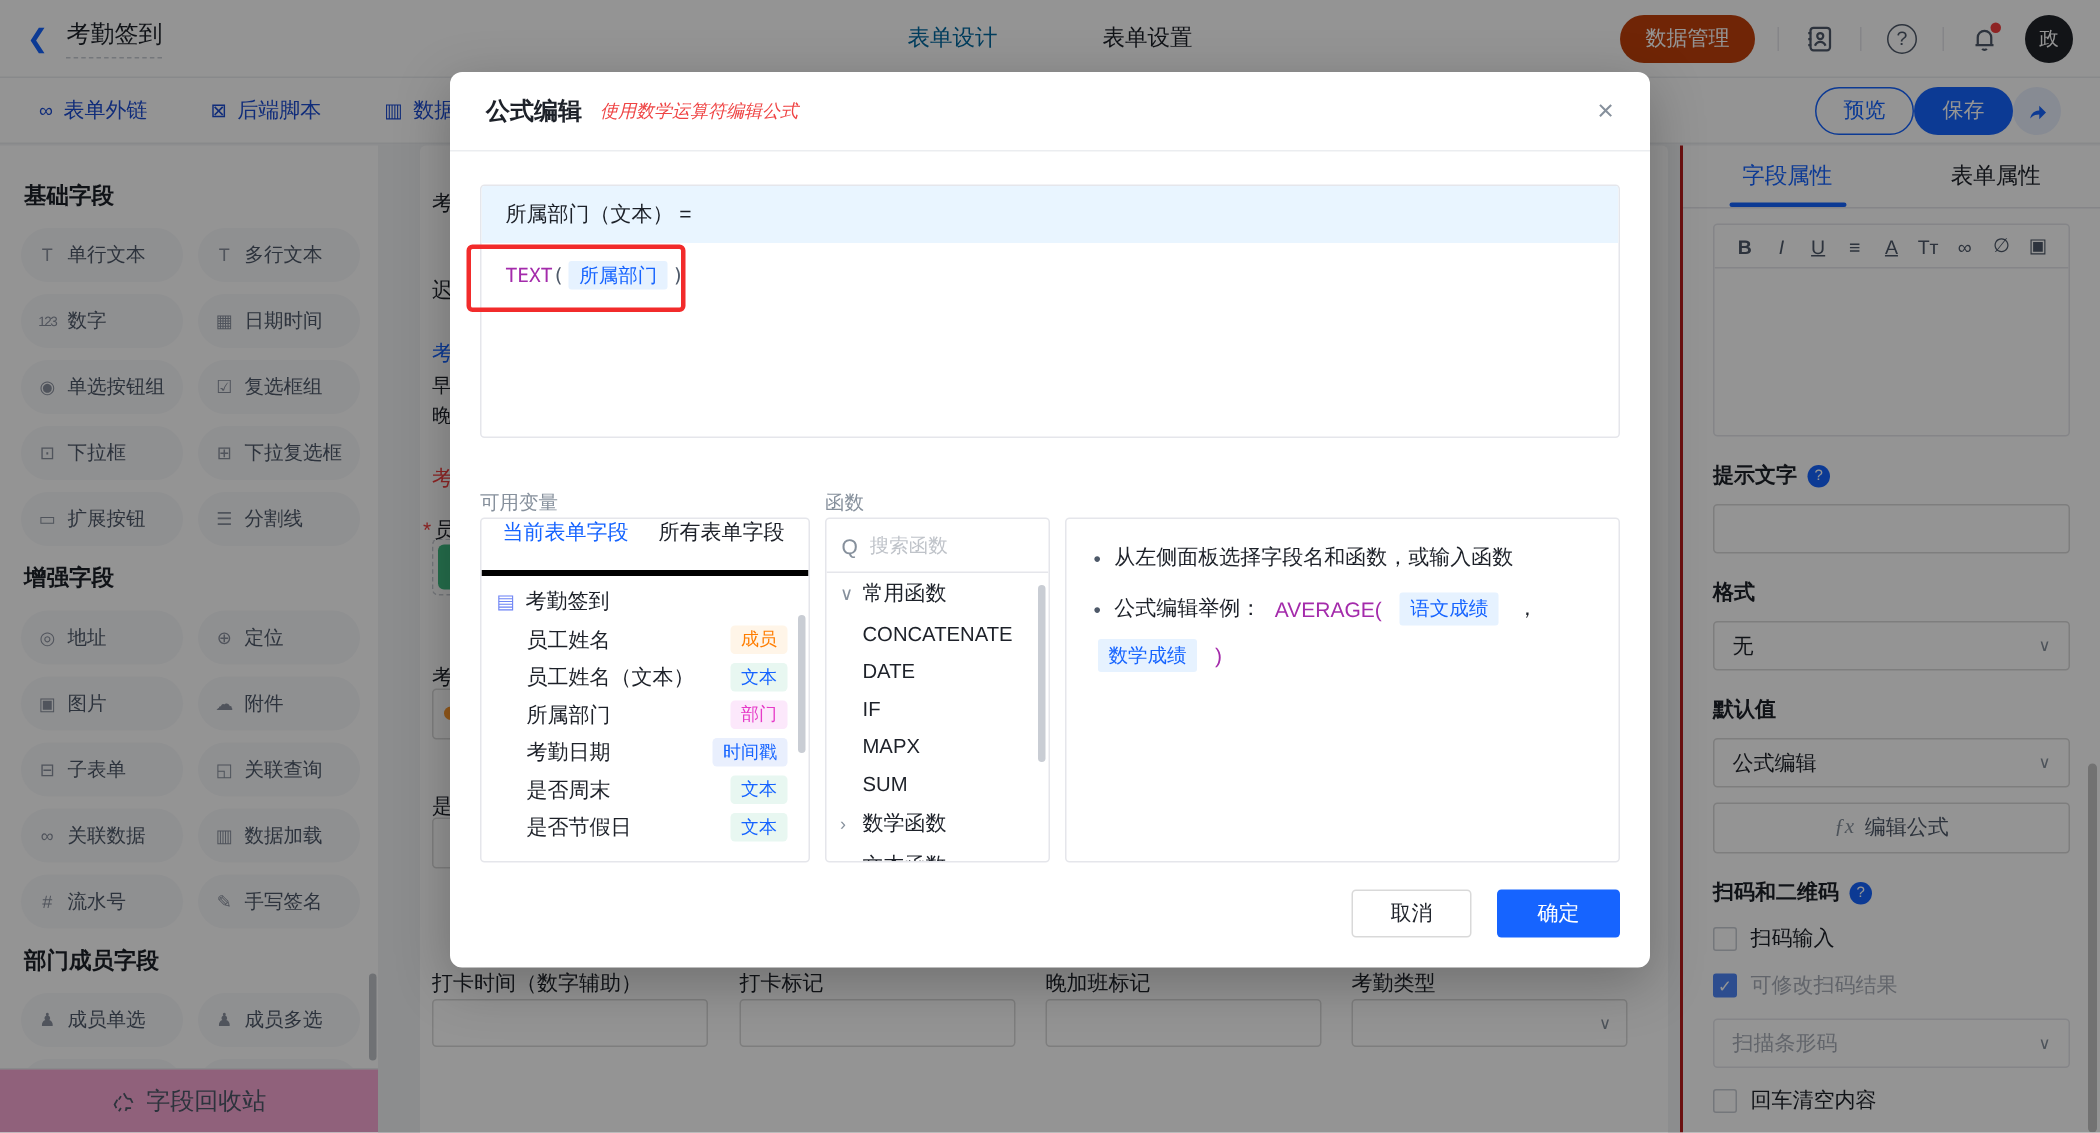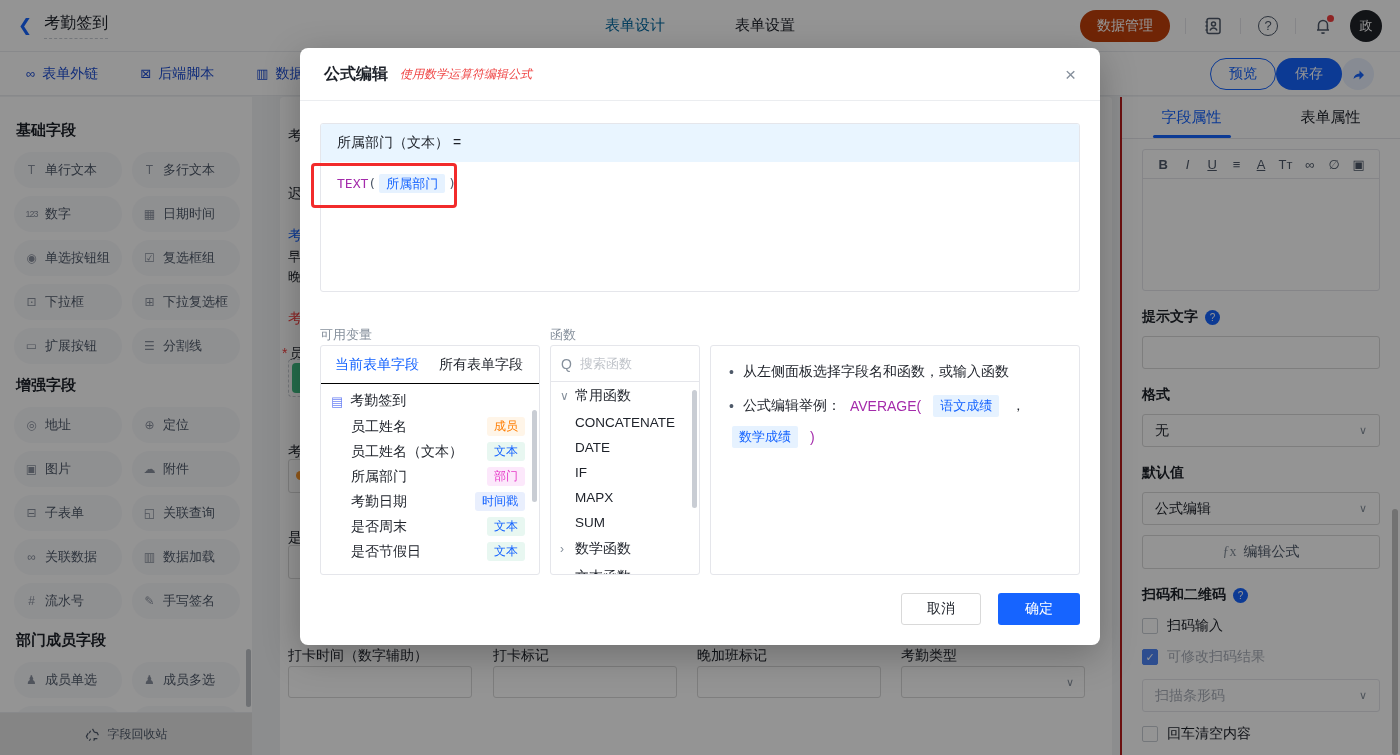--- a/index.html
+++ b/index.html
@@ -40,22 +40,22 @@
   
   .sidebar { position:absolute; top:97px; left:0; width:252px; bottom:0; background:#fff; overflow:hidden; }
   .sb-inner { padding:12px 12px 0 14px; }
   .sb-title { font-size:15px; font-weight:bold; margin:12px 0 12px 2px; }
   .sb-grid { display:grid; grid-template-columns:1fr 1fr; gap:8px 10px; }
   .sb-pill { height:36px; background:#f7f8fa; border-radius:18px; display:flex; align-items:center;
              padding:0 10px; font-size:13px; color:#4e5969; gap:6px; cursor:pointer; white-space:nowrap; overflow:hidden; }
   .sb-pill .ic { color:#8a919f; font-size:12px; width:15px; text-align:center; flex:none; }
   .sb-pill.num-ic .ic { font-size:9px; letter-spacing:-1px; }
   .sb-scroll { position:absolute; right:1px; top:552px; width:5px; height:58px; background:#bfc3c9; border-radius:3px; }
-  .recycle-bar { position:absolute; left:0; right:0; bottom:0; height:43px; background:#e5e5e5; border-top:1px solid #ebedf0;
-                 display:flex; align-items:center; justify-content:center; gap:8px; font-size:12px; color:#4e5969; cursor:pointer; }
+  .recycle-bar { position:absolute; left:0; right:0; bottom:0; height:43px; background:#f9a8d4; border-top:1px solid #ebedf0;
+                 display:flex; align-items:center; justify-content:center; gap:8px; font-size:16px; color:#4e5969; cursor:pointer; }
 
   
   .canvas { position:absolute; left:280px; top:97px; width:832px; bottom:0; background:#fff; border-radius:4px 4px 0 0; overflow:hidden; }
   .sl { position:absolute; left:8px; font-size:14px; }
   .sl.small { font-size:13px; }
   .sl.blue { color:#1664ff; }
   .sl.red { color:#f53f3f; }
   .req { color:#f53f3f; margin-right:2px; }
   .member-chip { position:absolute; left:8px; top:262px; width:34px; height:38px; border:1px dashed #c9cdd4; border-radius:4px; padding:3px; }
   .member-chip .av { width:30px; height:30px; border-radius:4px; background:#41bd84; }
@@ -81,21 +81,21 @@
   .rp-label { font-size:14px; font-weight:bold; margin:17px 0 10px; display:flex; align-items:center; gap:7px; }
   .help-dot { width:15px; height:15px; border-radius:50%; background:#1664ff; color:#fff; font-size:10px; font-weight:normal;
               display:flex; align-items:center; justify-content:center; }
   .rp-input { width:100%; height:33px; border:1px solid #d9d9d9; border-radius:3px; background:#fff; font-size:14px; padding:0 10px; }
   .rp-select { height:33px; border:1px solid #d9d9d9; border-radius:3px; display:flex; align-items:center;
                justify-content:space-between; padding:0 12px; font-size:14px; cursor:pointer; background:#fff; }
   .rp-select .chev { color:#86909c; font-size:11px; }
   .rp-select.disabled { color:#a9aeb8; border-color:#e5e6eb; cursor:default; }
   .rp-btn { height:34px; border:1px solid #d9d9d9; border-radius:3px; display:flex; align-items:center;
             justify-content:center; gap:7px; font-size:14px; color:#4e5969; margin-top:10px; cursor:pointer; background:#fff; }
-  .fx { color:#86909c; font-family:"Liberation Serif",serif; }
+  .fx { font-style:italic; color:#86909c; font-family:"Liberation Serif",serif; }
   .cb-row { display:flex; align-items:center; gap:9px; margin:13px 0; font-size:14px; }
   .cb { width:16px; height:16px; border:1px solid #c9cdd4; border-radius:2px; background:#fff; flex:none;
         display:flex; align-items:center; justify-content:center; cursor:pointer; }
   .cb.checked { background:#4e86f7; border-color:#4e86f7; color:#fff; font-size:11px; }
   .dim { color:#a9aeb8; }
   .rp-scroll { position:absolute; right:2px; top:412px; width:6px; height:246px; background:#c4c4c4; border-radius:3px; }
 
   
   .overlay { position:absolute; inset:0; background:rgba(0,0,0,0.42); z-index:50; }
   .modal { position:absolute; left:300px; top:48px; width:800px; height:597px; background:#fff; border-radius:8px;
@@ -107,21 +107,21 @@
   .f-editor { position:absolute; left:20px; top:75px; width:760px; height:169px; border:1px solid #e5e6eb; border-radius:3px; overflow:hidden; }
   .f-target { height:38px; background:#e9f5ff; display:flex; align-items:center; padding:0 16px; font-size:14px; }
   .f-body { padding:13px 16px; font-family:"DejaVu Sans Mono","Liberation Mono",monospace; font-size:13px; color:#4e5969; }
   .f-fn { color:#a42bab; }
   .chip { background:#e6f2ff; color:#1664ff; border-radius:2px; padding:2px 7px; margin:0 3px;
           font-family:"Liberation Sans","DejaVu Sans",sans-serif; font-size:13px; }
   .red-annotation { position:absolute; left:11px; top:115px; width:146px; height:45px; border:3px solid #f22b2b; border-radius:4px; z-index:5; }
   .m-label { position:absolute; top:278px; font-size:13px; color:#86909c; }
   .panel { position:absolute; top:297px; height:230px; border:1px solid #e5e6eb; border-radius:3px; overflow:hidden; background:#fff; }
   .vars-panel { left:20px; width:220px; }
-  .v-tabs { height:38px; display:flex; align-items:center; border-bottom:1px solid #000000; font-size:14px; padding:0 14px; gap:20px; }
+  .v-tabs { height:38px; display:flex; border-bottom:4px solid #000000; font-size:14px; padding:0 14px; gap:20px; }
   .v-tab { cursor:pointer; } .v-tab.active { color:#1664ff; }
   .v-root { display:flex; align-items:center; gap:7px; padding:8px 10px 4px; font-size:14px; }
   .v-doc { color:#7086f5; font-size:13px; }
   .v-item { display:flex; align-items:center; justify-content:space-between; padding:3px 14px 3px 30px; font-size:14px; cursor:pointer; }
   .badge { font-size:12px; border-radius:3px; padding:1px 7px; flex:none; }
   .badge.member { color:#ff7d00; background:#fff5e8; }
   .badge.text   { color:#1664ff; background:#e8f7f1; }
   .badge.dept   { color:#e63bc8; background:#fce8fb; }
   .badge.time   { color:#1664ff; background:#e9effd; }
   .v-scroll { position:absolute; right:2px; top:64px; width:5px; height:92px; background:#c9cdd4; border-radius:3px; }

